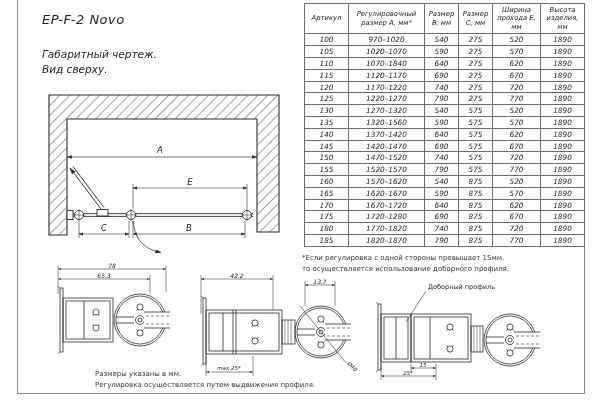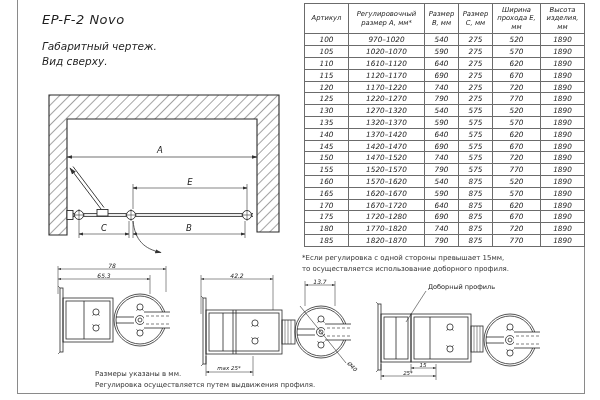--- a/index.html
+++ b/index.html
@@ -1,21 +1,21 @@
 <!DOCTYPE html>
 <html><head>
 <meta charset="utf-8">
 <style>
   *{box-sizing:border-box}
   html,body{margin:0;padding:0}
   body{width:600px;height:400px;font-family:"DejaVu Sans",sans-serif;background:#fff}
   #sheet{position:relative;width:600px;height:400px;background:#fff;overflow:hidden}
   .frame{position:absolute;background:#8a8a8a}
   .title-block{position:absolute;left:42px;top:12px;font-style:italic;color:#1f1f1f}
-  .title-model{font-size:13px;margin-bottom:12px;letter-spacing:.5px}
+  .title-model{font-size:13px;margin-bottom:20px;letter-spacing:.5px}
   .title-sub{font-size:10.5px;line-height:1.4}
   #size-table{position:absolute;left:304px;top:3px;border-collapse:collapse;table-layout:fixed;width:280px;font-style:italic;color:#222}
   #size-table th,#size-table td{border:1px solid #6b6b6b;text-align:center;vertical-align:middle;overflow:hidden}
   #size-table th{font-weight:normal;font-size:6.8px;line-height:1.25;padding:2px 1px;height:26px}
   #size-table td{font-size:7.3px;height:11.8px;padding:0;white-space:nowrap}
   .footnote{position:absolute;left:302px;top:253px;font-size:7px;color:#333;line-height:1.5;font-style:normal}
   .note{position:absolute;left:95px;top:369px;font-size:7px;color:#333;line-height:1.5}
   svg{position:absolute;overflow:visible}
   svg text{font-family:"DejaVu Sans",sans-serif;fill:#1a1a1a}
   .dim-text{font-size:6px;font-style:italic}
@@ -133,21 +133,21 @@
         <tr>
           <td>105</td>
           <td>1020–1070</td>
           <td>590</td>
           <td>275</td>
           <td>570</td>
           <td>1890</td>
         </tr>
         <tr>
           <td>110</td>
-          <td>1610–1120</td>
+          <td>1070–1840</td>
           <td>640</td>
           <td>275</td>
           <td>620</td>
           <td>1890</td>
         </tr>
         <tr>
           <td>115</td>
           <td>1120–1170</td>
           <td>690</td>
           <td>275</td>
@@ -173,21 +173,21 @@
         <tr>
           <td>130</td>
           <td>1270–1320</td>
           <td>540</td>
           <td>575</td>
           <td>520</td>
           <td>1890</td>
         </tr>
         <tr>
           <td>135</td>
-          <td>1320–1370</td>
+          <td>1320–1560</td>
           <td>590</td>
           <td>575</td>
           <td>570</td>
           <td>1890</td>
         </tr>
         <tr>
           <td>140</td>
           <td>1370–1420</td>
           <td>640</td>
           <td>575</td>

